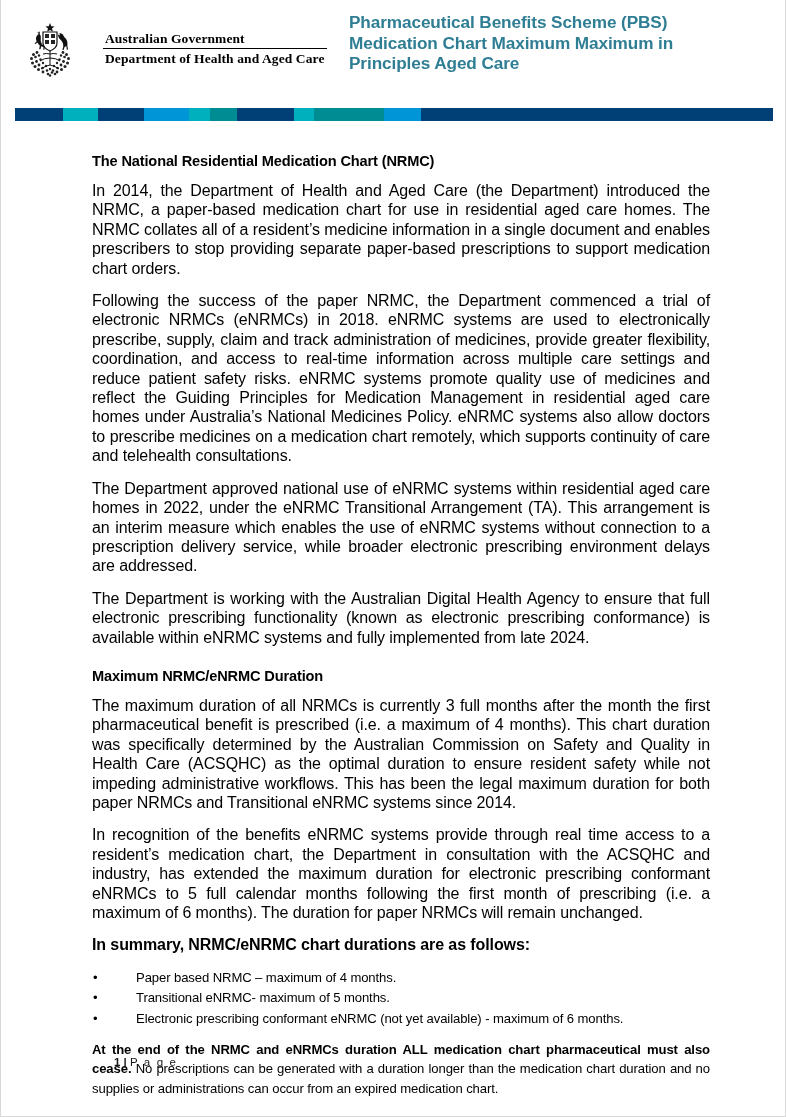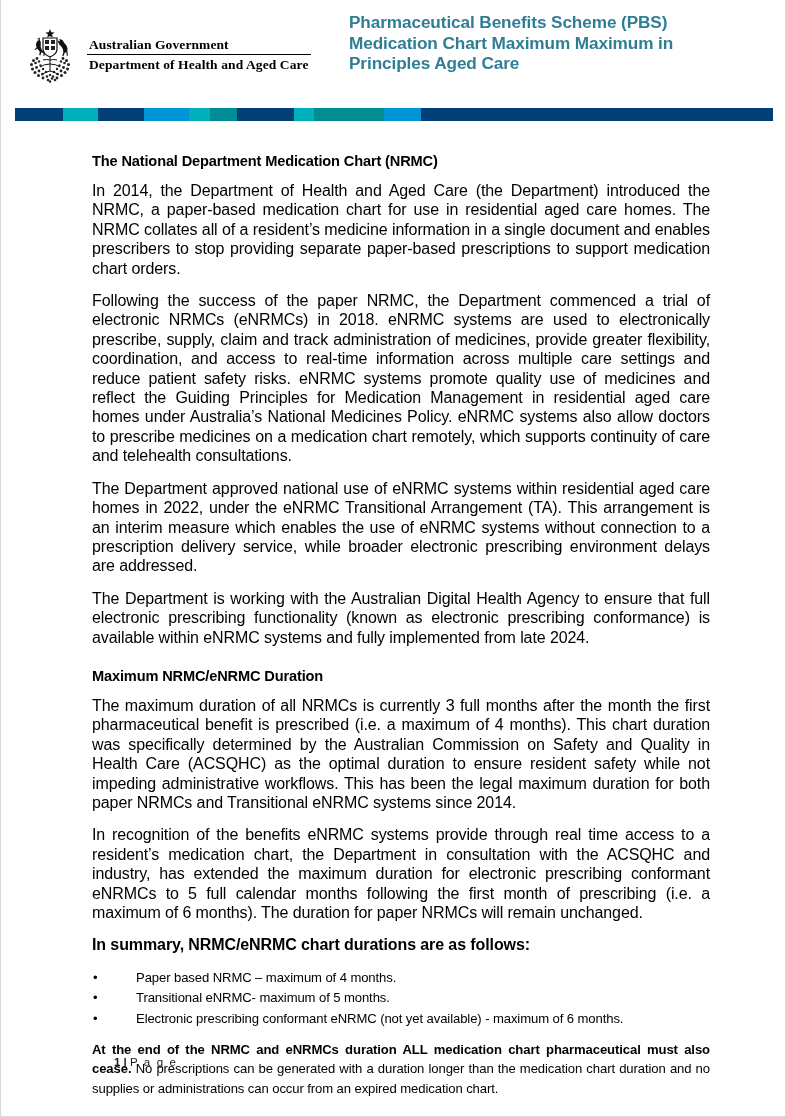--- a/index.html
+++ b/index.html
@@ -32,23 +32,24 @@
   #header {
     position: absolute;
     left: 0; top: 0;
     width: 786px;
     height: 100px;
   }
 
   #crest-block {
     position: absolute;
     left: 18px;
-    top: 26px;
+    top: 20px;
     display: flex;
     align-items: center;
+    gap: 16px;
   }
 
   #crest-svg {
     width: 62px;
     height: 58px;
     display: block;
   }
 
   #crest-wordmark {
     margin-left: 6px;
@@ -266,21 +267,21 @@
       <div class="seg" style="background: rgb(0, 140, 147); width: 27px; flex: 0 0 27px;"></div>
       <div class="seg" style="background: rgb(0, 64, 119); width: 57px; flex: 0 0 57px;"></div>
       <div class="seg" style="background: rgb(0, 176, 189); width: 20px; flex: 0 0 20px;"></div>
       <div class="seg" style="background: rgb(0, 140, 147); width: 70px; flex: 0 0 70px;"></div>
       <div class="seg" style="background: rgb(0, 149, 214); width: 37px; flex: 0 0 37px;"></div>
       <div class="seg" style="background: rgb(0, 64, 119); width: 352px; flex: 0 0 352px;"></div>
     </div>
 
   <div id="content">
 
-    <h2 class="section-heading">The National Department Medication Chart (NRMC)</h2>
+    <h2 class="section-heading">The National Residential Medication Chart (NRMC)</h2>
 
     <p class="para">In 2014, the Department of Health and Aged Care (the Department) introduced the NRMC, a paper-based medication chart for use in residential aged care homes. The NRMC collates all of a resident’s medicine information in a single document and enables prescribers to stop providing separate paper-based prescriptions to support medication chart orders.</p>
     <p class="para">Following the success of the paper NRMC, the Department commenced a trial of electronic NRMCs (eNRMCs) in 2018. eNRMC systems are used to electronically prescribe, supply, claim and track administration of medicines, provide greater flexibility, coordination, and access to real-time information across multiple care settings and reduce patient safety risks. eNRMC systems promote quality use of medicines and reflect the Guiding Principles for Medication Management in residential aged care homes under Australia’s National Medicines Policy. eNRMC systems also allow doctors to prescribe medicines on a medication chart remotely, which supports continuity of care and telehealth consultations.</p>
     <p class="para">The Department approved national use of eNRMC systems within residential aged care homes in 2022, under the eNRMC Transitional Arrangement (TA). This arrangement is an interim measure which enables the use of eNRMC systems without connection to a prescription delivery service, while broader electronic prescribing environment delays are addressed.</p>
     <p class="para">The Department is working with the Australian Digital Health Agency to ensure that full electronic prescribing functionality (known as electronic prescribing conformance) is available within eNRMC systems and fully implemented from late 2024.</p>
 
     <h2 class="section-heading second">Maximum NRMC/eNRMC Duration</h2>
 
     <p class="para">The maximum duration of all NRMCs is currently 3 full months after the month the first pharmaceutical benefit is prescribed (i.e. a maximum of 4 months). This chart duration was specifically determined by the Australian Commission on Safety and Quality in Health Care (ACSQHC) as the optimal duration to ensure resident safety while not impeding administrative workflows.  This has been the legal maximum duration for both paper NRMCs and Transitional eNRMC systems since 2014.</p>
     <p class="para">In recognition of the benefits eNRMC systems provide through real time access to a resident’s medication chart, the Department in consultation with the ACSQHC and industry, has extended the maximum duration for electronic prescribing conformant eNRMCs to 5 full calendar months following the first month of prescribing (i.e. a maximum of 6 months). The duration for paper NRMCs will remain unchanged.</p>

